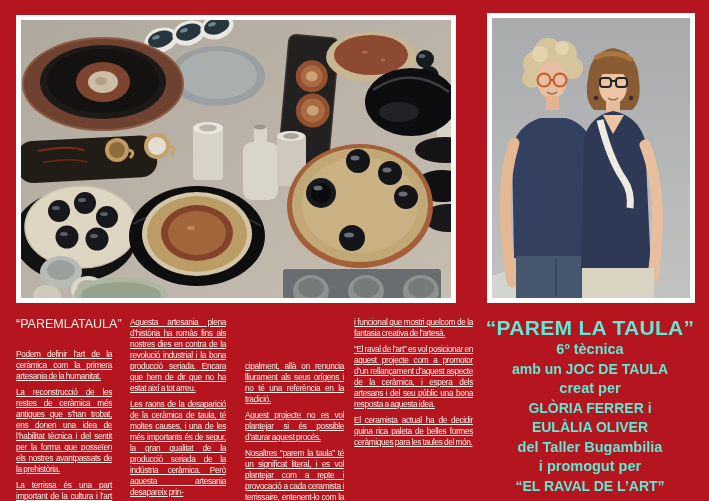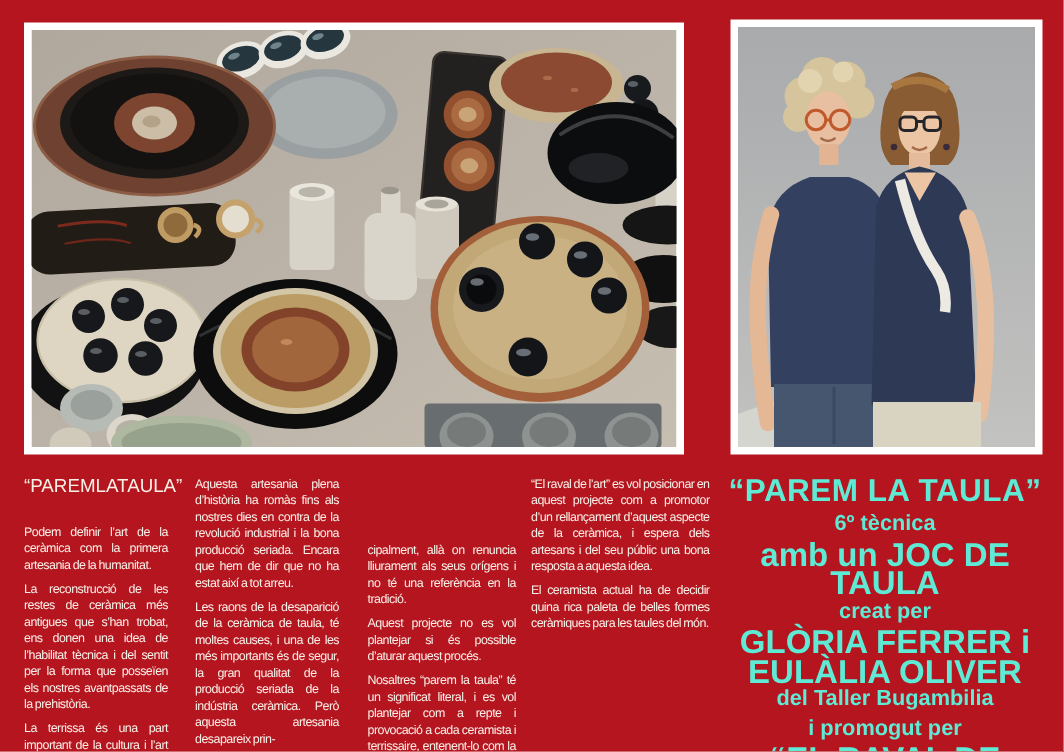--- a/index.html
+++ b/index.html
@@ -13,37 +13,37 @@
   }
   .photo svg{display:block;}
   .photo-left{left:16px;top:15px;width:440px;height:288px;}
   .photo-right{left:487px;top:13px;width:208px;height:290px;}
 
   .col{
     position:absolute;top:317px;color:#f8efe7;
     font-size:8.3px;line-height:11px;text-align:justify;
     letter-spacing:-0.35px;word-spacing:-0.5px;
   }
-  .col p{margin:0 0 5px 0;}
+  .col p{margin:0 0 5px 0;text-decoration:underline;}
   .col-1{left:16px;width:96px;}
   .col-2{left:130px;width:96px;}
   .col-3{left:245px;width:99px;margin-top:44px;}
   .col-4{left:354px;width:119px;}
   .col h2{
     font-size:12.5px;font-weight:normal;letter-spacing:0;word-spacing:0;
     margin:0 0 17px 0;line-height:15px;text-align:left;white-space:nowrap;
   }
 
   .promo{
     position:absolute;left:482px;top:316px;width:216px;
     text-align:center;color:#5eead4;font-weight:bold;
   }
   .promo div{line-height:19.5px;}
   .promo .xl{font-size:21px;line-height:24px;letter-spacing:0.3px;}
-  .promo .lg{font-size:22px;}
+  .promo .lg{font-size:14px;}
   .promo .md{font-size:14.5px;}
 </style>
 </head>
 <body>
 
 <div class="page">
 
   <div class="photo photo-left">
     <svg width="430" height="278" viewBox="0 0 430 278">
       <defs>
@@ -300,20 +300,21 @@
   <div class="col col-2">
     <p>Aquesta artesania plena d’història ha romàs fins als nostres dies en contra de la revolució industrial i la bona producció seriada. Encara que hem de dir que no ha estat així a tot arreu.</p>
     <p>Les raons de la desaparició de la ceràmica de taula, té moltes causes, i una de les més importants és de segur, la gran qualitat de la producció seriada de la indústria ceràmica. Però aquesta artesania desapareix prin-</p>
   </div>
   <div class="col col-3">
     <p>cipalment, allà on renuncia lliurament als seus orígens i no té una referència en la tradició.</p>
     <p>Aquest projecte no es vol plantejar si és possible d’aturar aquest procés.</p>
     <p>Nosaltres “parem la taula” té un significat literal, i es vol plantejar com a repte i provocació a cada ceramista i terrissaire, entenent-lo com la capacitat de produir un joc de taula individual i original, dins una forma bonica</p>
   </div>
   <div class="col col-4">
+    <p>i funcional que mostri quelcom de la fantasia creativa de l’artesà.</p>
     <p>“El raval de l’art” es vol posicionar en aquest projecte com a promotor d’un rellançament d’aquest aspecte de la ceràmica, i espera dels artesans i del seu públic una bona resposta a aquesta idea.</p>
     <p>El ceramista actual ha de decidir quina rica paleta de belles formes ceràmiques para les taules del món.</p>
   </div>
 
   <div class="promo">
     <div class="xl">“PAREM LA TAULA”</div>
     <div class="md">6º tècnica</div>
     <div class="lg">amb un JOC DE TAULA</div>
     <div class="md">creat per</div>
     <div class="lg">GLÒRIA FERRER i</div>

